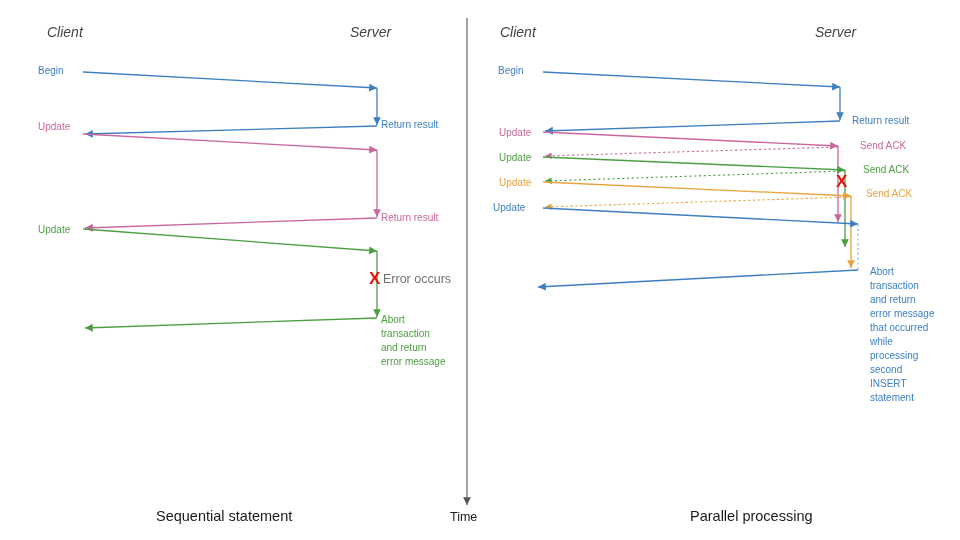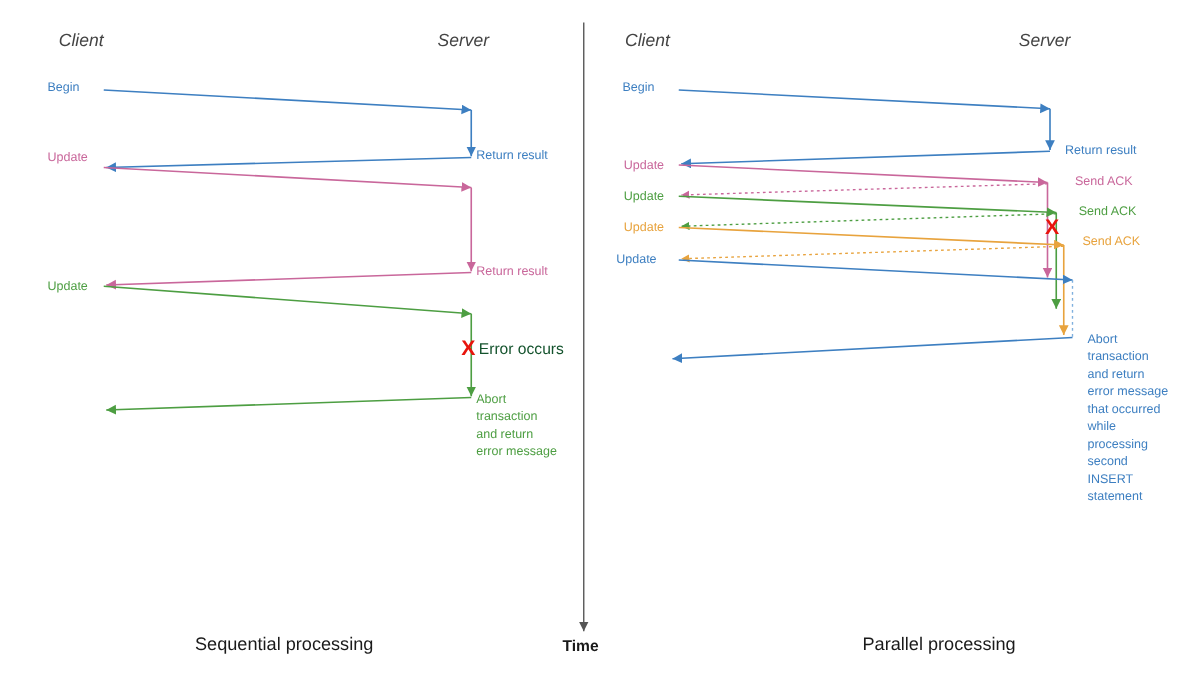--- a/index.html
+++ b/index.html
@@ -50,21 +50,21 @@
     position: absolute;
     font-weight: bold;
     font-size: 17px;
     color: #e8140c;
     font-family: "Liberation Sans", sans-serif;
     line-height: 17px;
   }
   .err-text {
     position: absolute;
     font-size: 12.5px;
-    color: #14532d;
+    color: #737373;
     white-space: pre;
   }
   .multi {
     white-space: pre-line;
   }
 </style>
 </head>
 <body>
 
 <div id="canvas-root">
@@ -202,21 +202,21 @@
   <div class="lbl" style="left:38px; top:223px; color:#4d9e42;">Update</div>
 
   <div class="err-mark" style="left:369px; top:270px;">X</div>
   <div class="err-text" style="left:383px; top:272px;">Error occurs</div>
 
   <div class="lbl multi" style="left:381px; top:313px; color:#4d9e42;">Abort
 transaction
 and return
 error message</div>
 
-  <div class="lbl caption-label" style="left:156px; top:509px;">Sequential processing</div>
+  <div class="lbl caption-label" style="left:156px; top:509px;">Sequential statement</div>
 
   <div class="lbl actor-label" style="left:500px; top:25px;">Client</div>
   <div class="lbl actor-label" style="left:815px; top:25px;">Server</div>
 
   <div class="lbl" style="left:498px; top:64px; color:#3d7fc1;">Begin</div>
 
   <div class="lbl" style="left:852px; top:114px; color:#3d7fc1;">Return result</div>
 
   <div class="lbl" style="left:499px; top:126px; color:#c9679b;">Update</div>
   <div class="lbl" style="left:860px; top:139px; color:#c9679b;">Send ACK</div>
@@ -237,15 +237,15 @@
 error message
 that occurred
 while
 processing
 second
 INSERT
 statement</div>
 
   <div class="lbl caption-label" style="left:690px; top:509px;">Parallel processing</div>
 
-  <div class="lbl time-label" style="left:450px; top:510px;font-weight:bold;">Time</div>
+  <div class="lbl time-label" style="left:450px; top:510px;">Time</div>
 
 </div>
 
 </body></html>

